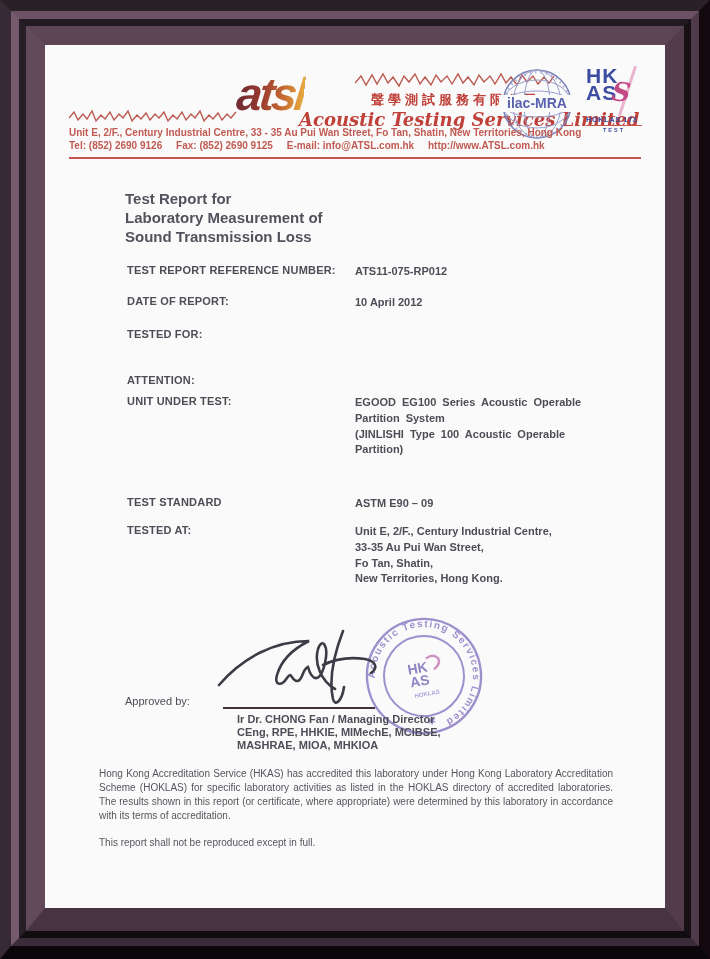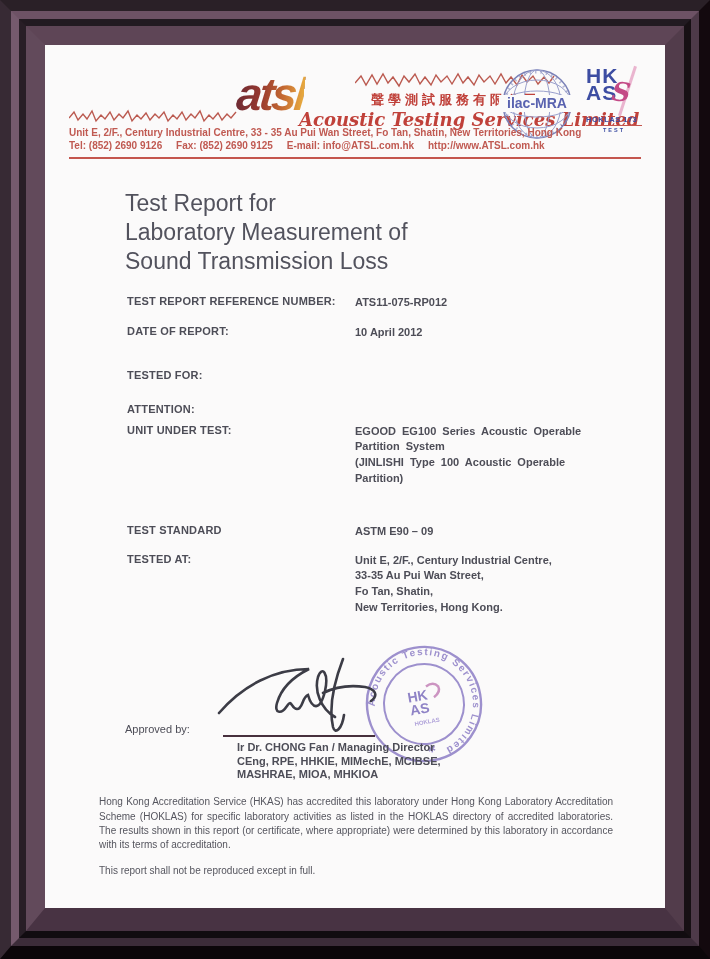--- a/index.html
+++ b/index.html
@@ -60,30 +60,30 @@
     font-size:26px; color:#c44a86; transform:rotate(6deg); }
   .hkas-stroke { position:absolute; left:40px; top:-2px; width:3px; height:52px;
     background:#eab5cf; transform:rotate(18deg); z-index:0; }
   .hoklas { margin-top:14px; font-size:7.5px; font-weight:900; color:#3d4da2;
     border-bottom:1.5px solid #c4564e; padding-bottom:1px; letter-spacing:0.5px;}
   .hoklas-test { font-size:5.5px; font-weight:bold; color:#3d4da2;
     text-align:center; letter-spacing:2px; margin-top:1px;}
   .red-line { border:none; border-top:2px solid #c4564e; margin:2px 0 0 0; }
 
   
-  .title { margin:30px 0 0 56px; font-size:23px; font-weight:normal;
+  .title { margin:30px 0 0 56px; font-size:15px; font-weight:bold;
     color:#52525d; line-height:1.27; }
 
   
   .fields { margin-top:18px; color:#4d4d57; }
   .field-row { display:flex; margin-left:58px; font-size:11px; font-weight:bold; }
   .field-label { width:228px; flex:0 0 228px; letter-spacing:0.2px; }
   .field-value { flex:1; white-space:pre-line; line-height:1.42; }
-  .mt15 { margin-top:15px; } .mt14 { margin-top:28px; } .mt13 { margin-top:13px; }
-  .mt12 { margin-top:12px; } .mt10 { margin-top:10px; } .mt9 { margin-top:9px; }
+  .mt15 { margin-top:15px; } .mt14 { margin-top:18px; } .mt13 { margin-top:13px; }
+  .mt12 { margin-top:24px; } .mt10 { margin-top:10px; } .mt9 { margin-top:9px; }
   .mt38 { margin-top:38px; }
   .wide  { word-spacing:3px; }
   .wide2 { word-spacing:2px; }
 
   
   .sig-area { position:relative; height:150px; margin:28px 0 0 56px; }
   .stamp { position:absolute; left:238px; top:0; opacity:0.85; transform:rotate(-10deg); }
   .signature-svg { position:absolute; left:88px; top:8px; }
   .sig-line { position:absolute; left:98px; top:92px; width:152px; height:2px;
     background:#47303d; }

